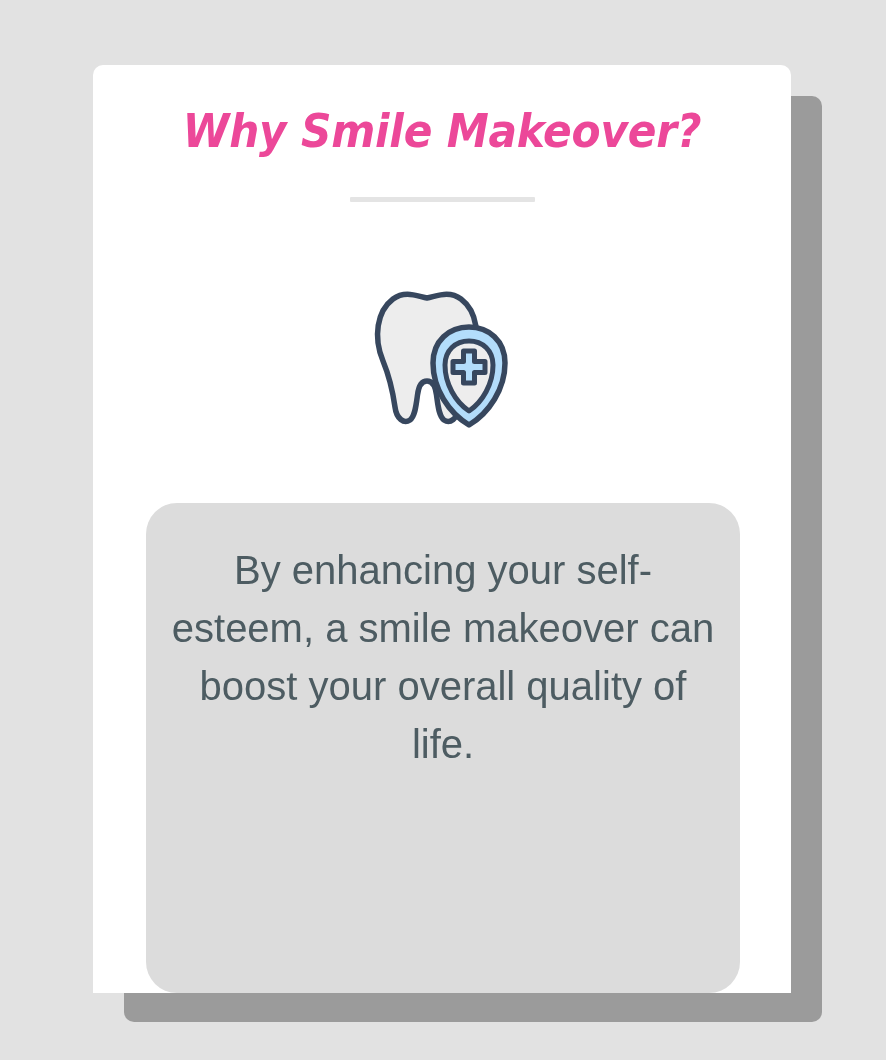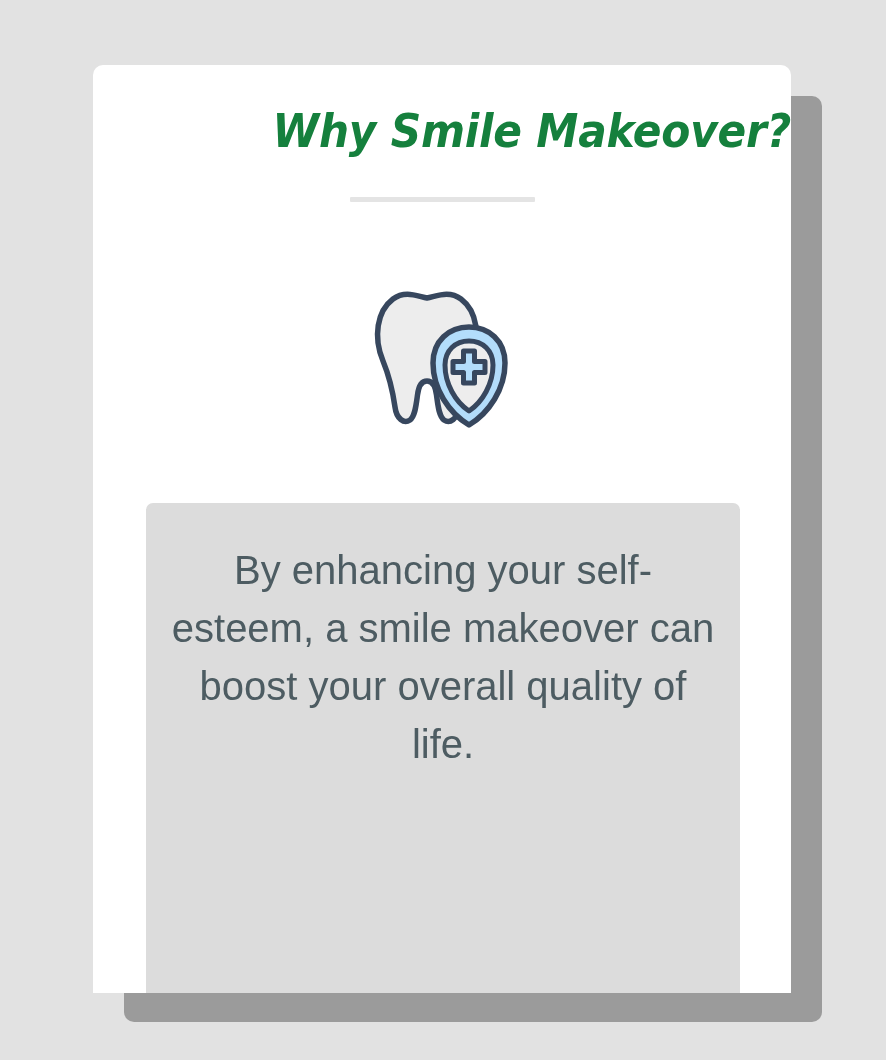--- a/index.html
+++ b/index.html
@@ -51,25 +51,25 @@
     z-index: 2;
     overflow: hidden;
   }
 
   
   .card-title {
     position: absolute;
     left: 0;
     top: 40px;
     width: 698px;
-    text-align: right;
+    text-align: center;
     font-size: 47px;
     font-weight: bold;
     font-style: italic;
-    color: #15803d;
+    color: #ec4899;
     letter-spacing: -0.2px;
     line-height: 1.1;
     font-family: "DejaVu Sans Condensed", "Liberation Sans Narrow", "Liberation Sans", sans-serif;
     white-space: nowrap;
   }
 
   
   .title-divider {
     position: absolute;
     left: 257px;
@@ -102,20 +102,21 @@
     top: 438px;
     width: 594px;
     height: 490px;
     background: #dcdcdc;
     border-top-left-radius: 7px;
     border-top-right-radius: 7px;
     border-bottom-left-radius: 0;
     border-bottom-right-radius: 0;
     box-sizing: border-box;
     padding: 38px 20px 0 20px;
+    border-radius: 31px;
   }
 
   .body-text {
     margin: 0;
     text-align: center;
     font-size: 40px;
     line-height: 58px;
     color: #4d5c62;
     font-weight: normal;
     font-family: "Liberation Sans", "DejaVu Sans", sans-serif;

